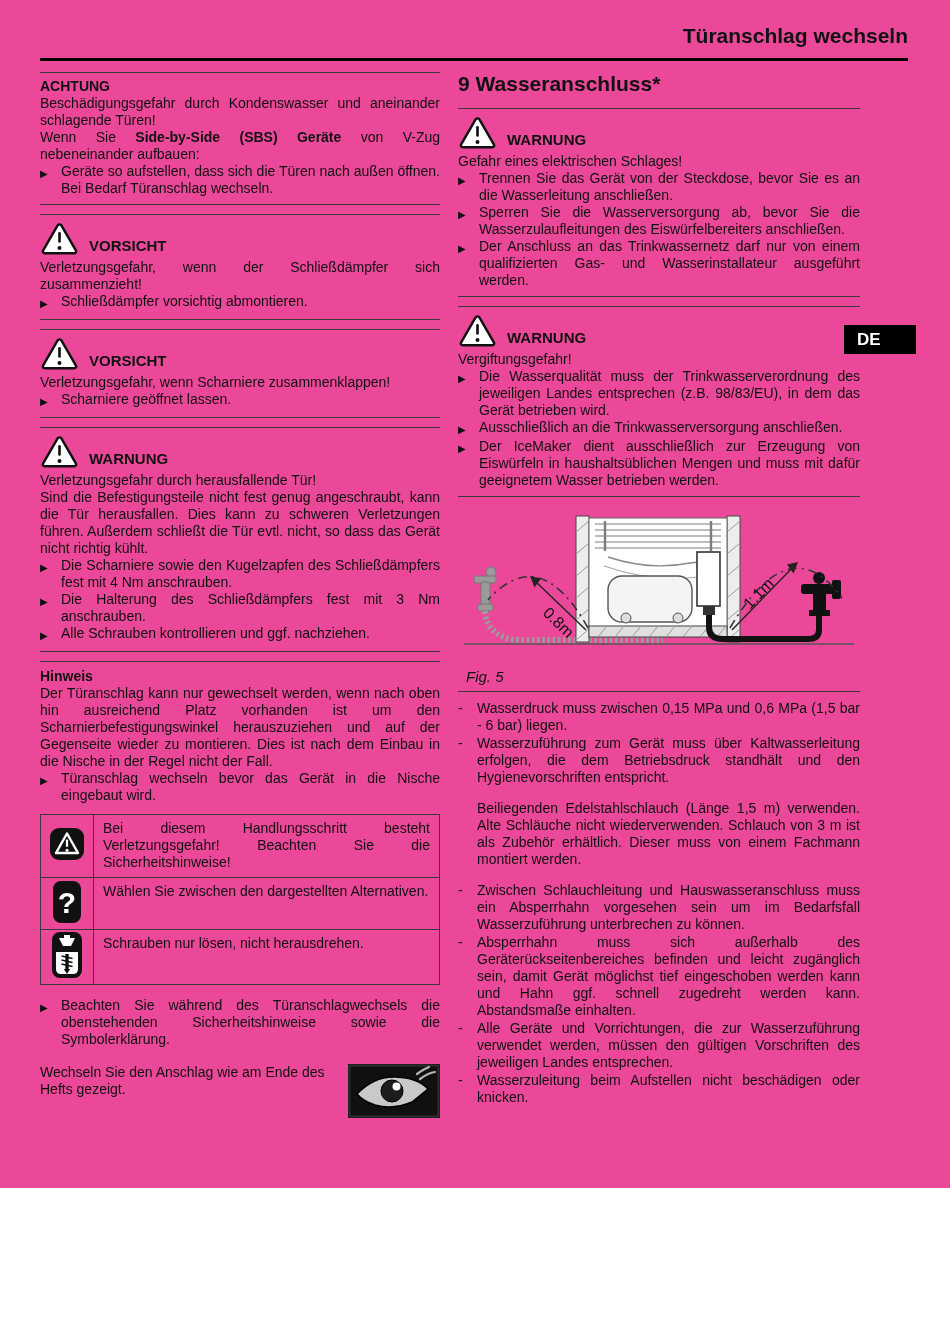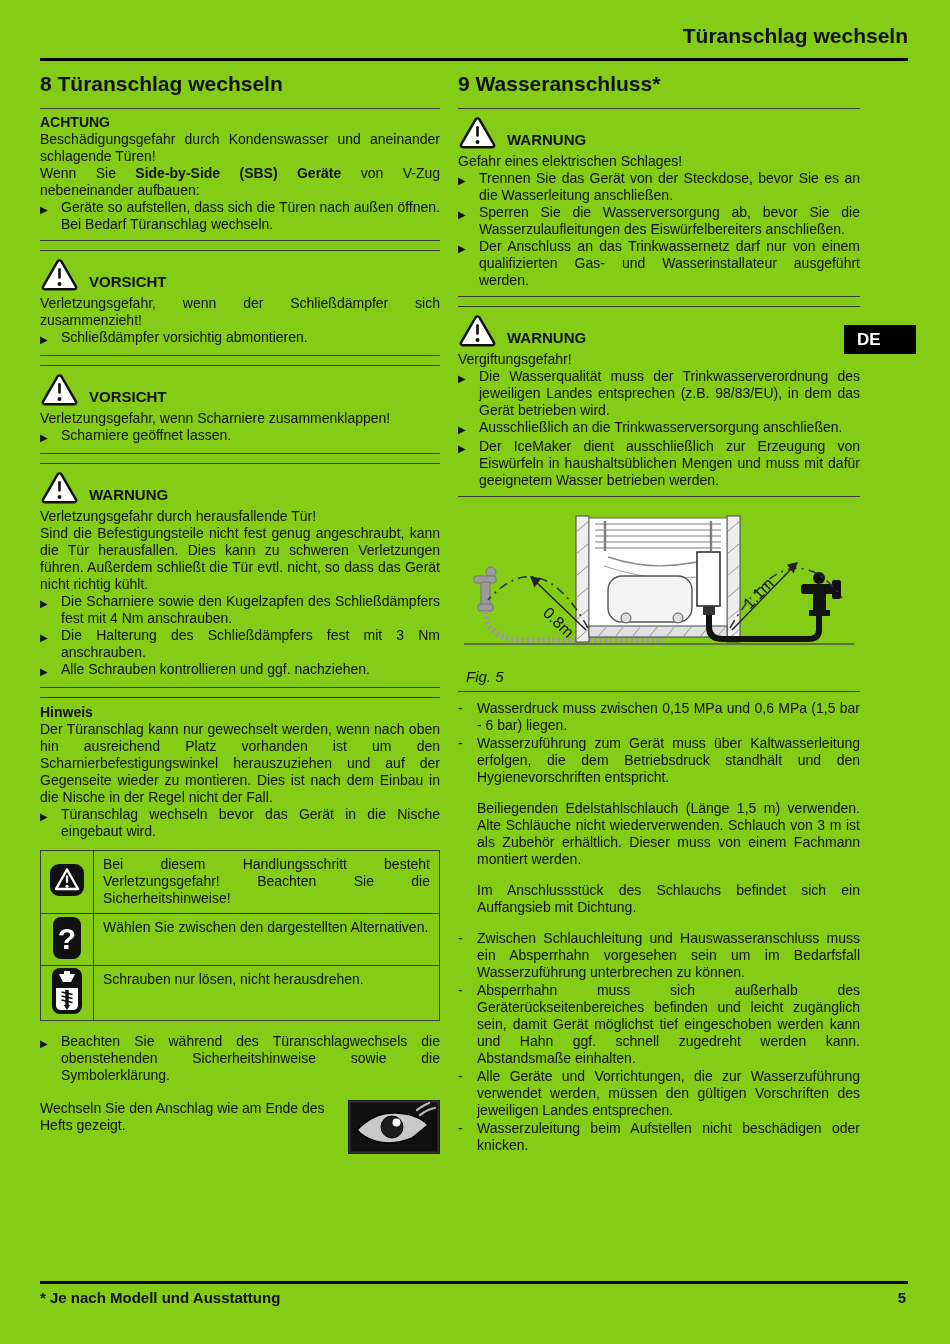--- a/index.html
+++ b/index.html
@@ -1,17 +1,17 @@
 <!DOCTYPE html>
 <html><head>
 <meta charset="utf-8">
 <style>
   html,body{margin:0;padding:0;background:#fff;}
   body{font-family:"Liberation Sans","DejaVu Sans",sans-serif;color:#111;}
-  #page{position:relative;width:950px;height:1344px;background:#84cc16;overflow:hidden;}
+  #page{position:relative;width:950px;height:1188px;background:#ec4899;overflow:hidden;}
 
   .header-title{position:absolute;top:24px;right:42px;font-size:21px;font-weight:bold;}
   .header-rule{position:absolute;top:58px;left:40px;width:868px;height:3px;background:#000;}
 
   .col{position:absolute;top:72px;font-size:14px;line-height:17px;}
   .col-left{left:40px;width:400px;}
   .col-right{left:458px;width:402px;}
 
   h2{font-size:21px;line-height:24px;margin:0 0 12px;font-weight:bold;}
 
@@ -54,21 +54,20 @@
 </style>
 </head>
 <body>
 
 <div id="page">
 
   <div class="header-title">Türanschlag wechseln</div>
   <div class="header-rule"></div>
 
   <div class="col col-left">
-    <h2>8 Türanschlag wechseln</h2>
 
     <div class="warnbox">
       <p class="blabel">ACHTUNG</p>
       <p class="just">Beschädigungsgefahr durch Kondenswasser und aneinander schlagende Türen!</p>
       <p class="just"><span>Wenn Sie </span><b>Side-by-Side (SBS) Geräte</b><span> von V-Zug nebeneinander aufbauen:</span></p>
       <div class="bullet">
         <span class="bm">▶</span>
         <span>Geräte so aufstellen, dass sich die Türen nach außen öffnen. Bei Bedarf Türanschlag wechseln.</span>
       </div>
     </div>
@@ -318,21 +317,20 @@
     <div>
       <div class="dash-item">
         <span class="dm">-</span>
         <span>Wasserdruck muss zwischen 0,15 MPa und 0,6 MPa (1,5 bar - 6 bar) liegen.</span>
       </div>
       <div class="dash-item">
         <span class="dm">-</span>
         <span>Wasserzuführung zum Gerät muss über Kaltwasserleitung erfolgen, die dem Betriebsdruck standhält und den Hygienevorschriften entspricht.</span>
       </div>
       <p class="cont">Beiliegenden Edelstahlschlauch (Länge 1,5 m) verwenden. Alte Schläuche nicht wiederverwenden. Schlauch von 3 m ist als Zubehör erhältlich. Dieser muss von einem Fachmann montiert werden.</p>
-      <p class="cont">Im Anschlussstück des Schlauchs befindet sich ein Auffangsieb mit Dichtung.</p>
       <div class="dash-item">
         <span class="dm">-</span>
         <span>Zwischen Schlauchleitung und Hauswasseranschluss muss ein Absperrhahn vorgesehen sein um im Bedarfsfall Wasserzuführung unterbrechen zu können.</span>
       </div>
       <div class="dash-item">
         <span class="dm">-</span>
         <span>Absperrhahn muss sich außerhalb des Geräterückseitenbereiches befinden und leicht zugänglich sein, damit Gerät möglichst tief eingeschoben werden kann und Hahn ggf. schnell zugedreht werden kann. Abstandsmaße einhalten.</span>
       </div>
       <div class="dash-item">
         <span class="dm">-</span>

